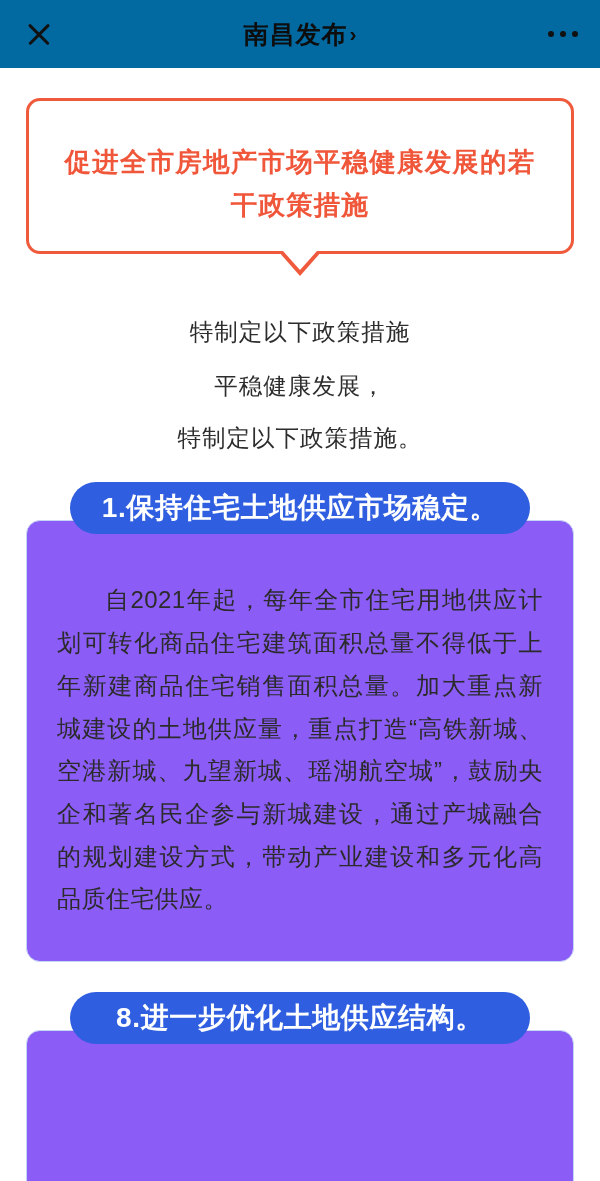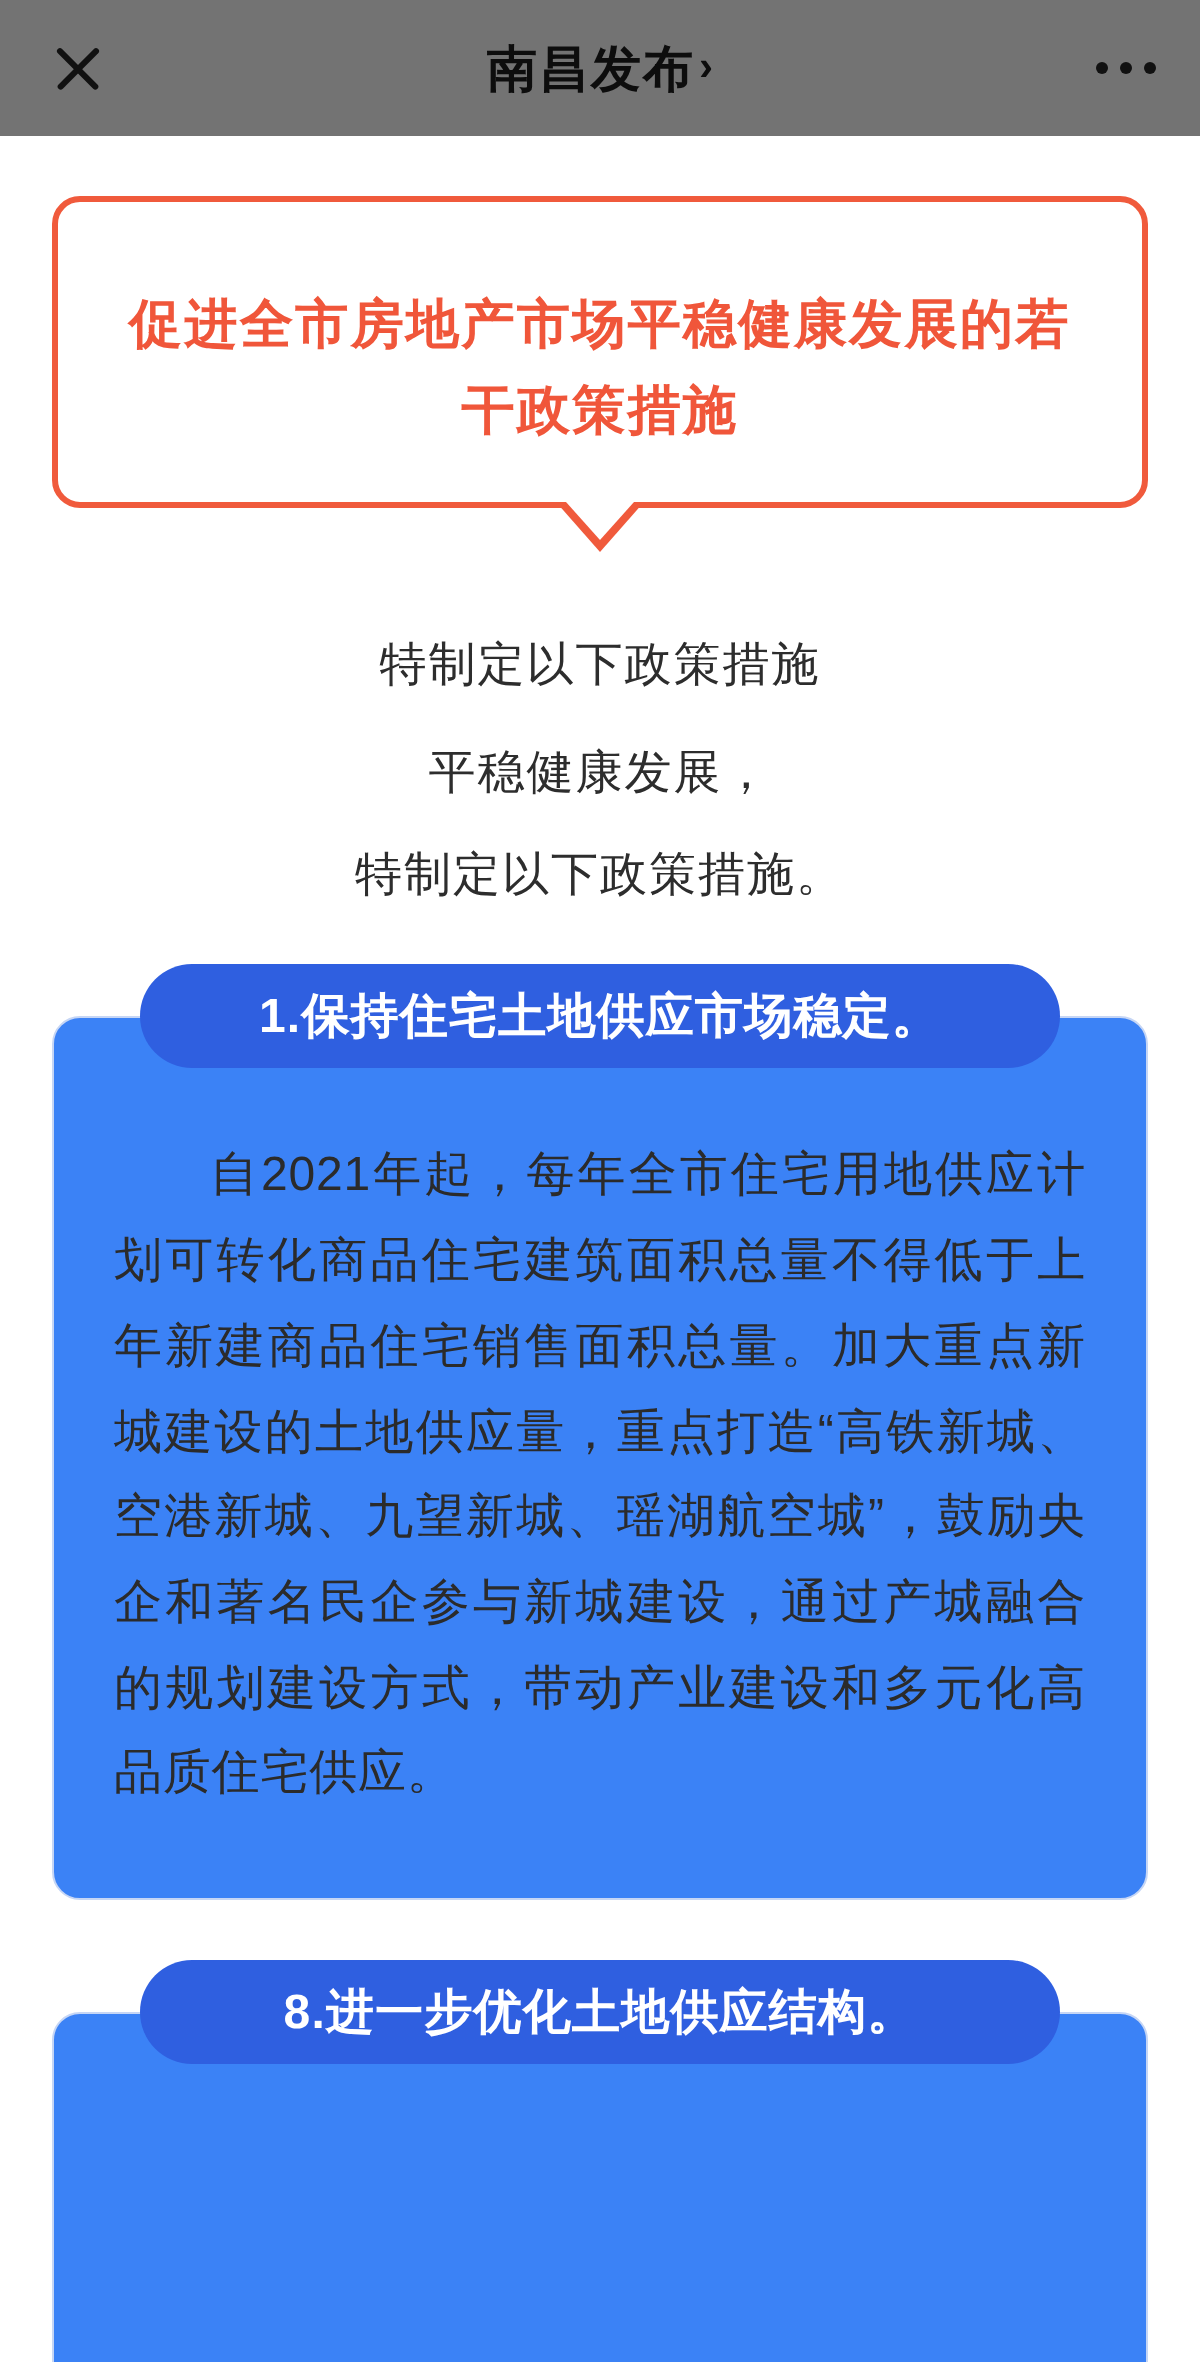--- a/index.html
+++ b/index.html
@@ -14,21 +14,21 @@
     overflow: hidden;
     position: relative;
   }
 
   
   .topbar {
     height: 68px;
     display: flex;
     align-items: center;
     padding: 0 22px;
-    background: #737373;
+    background: #0369a1;
     position: relative;
     text-decoration: underline;
   }
   .close-btn {
     width: 34px; height: 34px;
     position: relative;
     flex: 0 0 auto;
     cursor: pointer;
   }
   .close-btn::before, .close-btn::after {
@@ -134,39 +134,39 @@
   .intro p:last-child { margin-bottom: 0; font-family: Liberation Mono, monospace; }
 
   
   .section {
     margin-top: 28px;
     position: relative;
   }
   .sec-pill {
     position: relative;
     z-index: 3;
-    margin: 0 auto;
+    margin: 12px auto;
     width: 460px;
     height: 52px;
     background: #2f5fe0;
     border-radius: 26px;
     color: #ffffff;
-    font-size: 24px;
+    font-size: 28px;
     font-weight: bold;
     display: flex;
     align-items: center;
     justify-content: center;
     letter-spacing: 0.6px;
     text-align: right;
   }
   .sec-body {
     margin-top: -26px;
     border: 1.5px solid #c6d6f5;
     border-radius: 14px;
-    background: #3b82f6;
+    background: #8b5cf6;
     padding: 58px 30px 40px;
   }
   .sec-body p {
     margin: 0;
     font-size: 24px;
     line-height: 1.78;
     color: #2b2b2b;
     text-align: justify;
     text-indent: 48px;
     letter-spacing: 0.4px;

